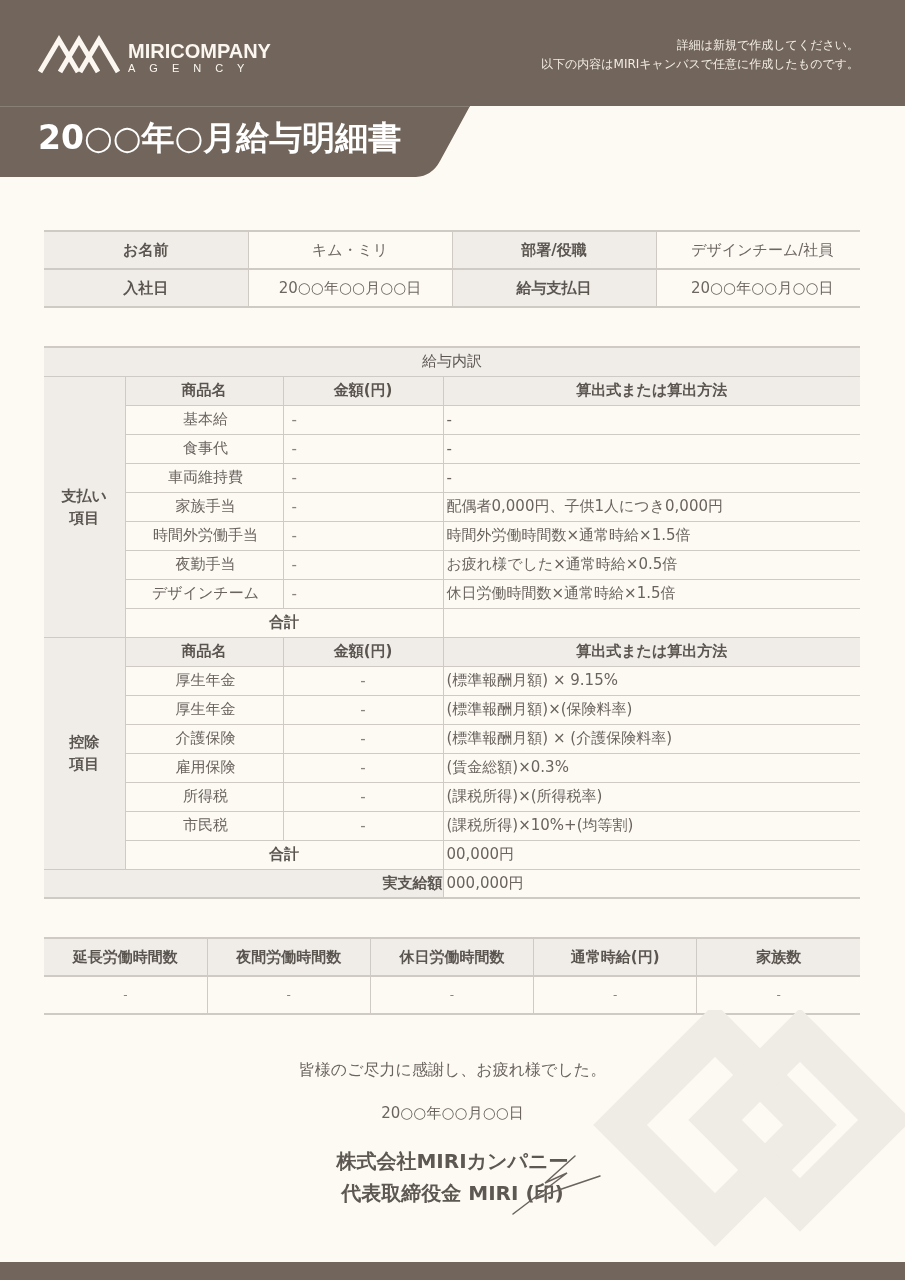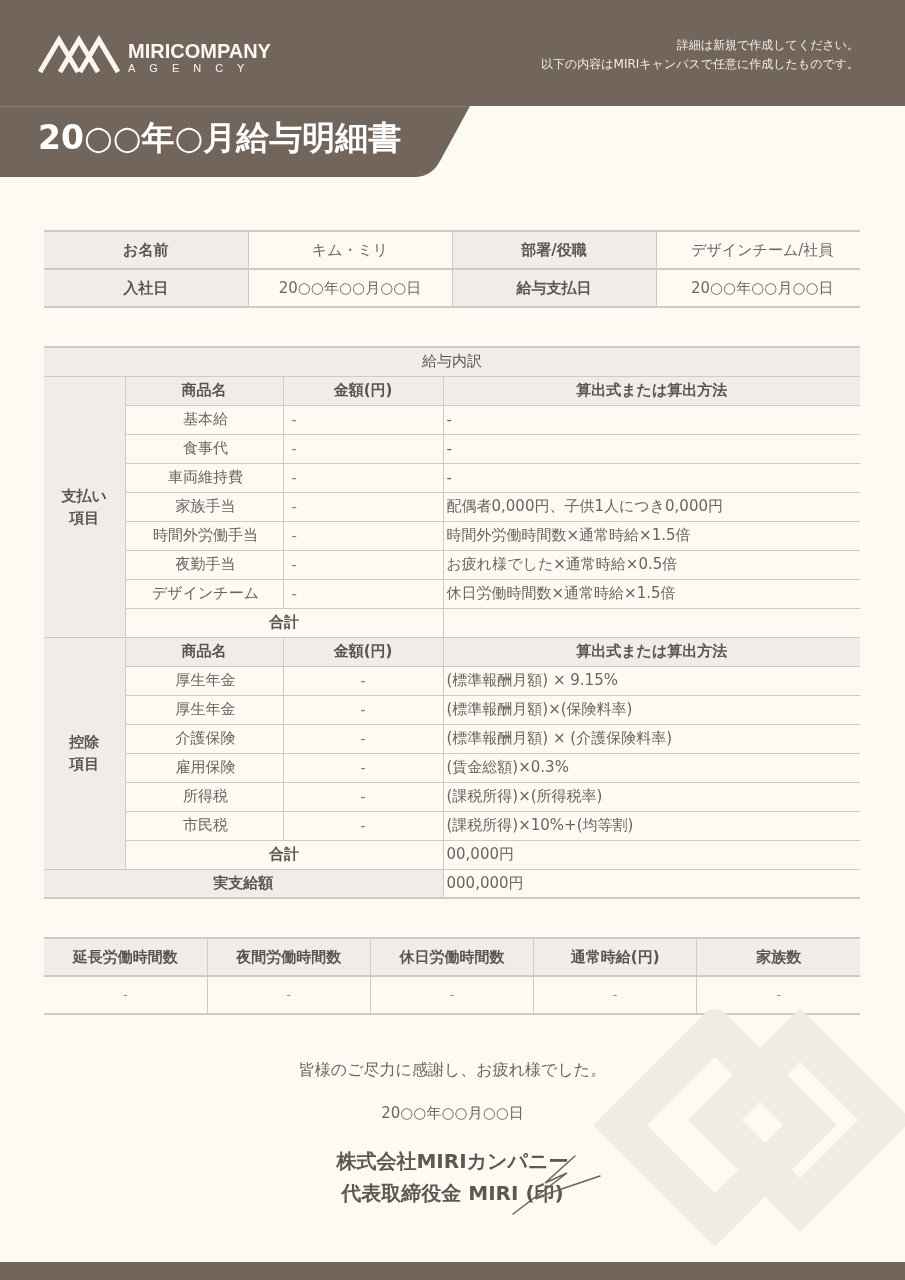--- a/index.html
+++ b/index.html
@@ -56,21 +56,21 @@
     border: 1px solid #cfcac4;
   }
   .breakdown td.cap { background: #f0ede8; text-align: center; font-weight: normal; color: #5b5550; border-left: none; border-right: none; border-top: 2px solid #cfcac4; }
   .breakdown td.sec { background: #f0ede8; text-align: center; font-weight: bold; color: #5b5550; border-left: none; line-height: 22px; }
   .breakdown td.hd { background: #f0ede8; text-align: center; font-weight: bold; color: #5b5550; }
   .breakdown td.nm { padding-left: 3px; text-align: center; }
   .breakdown td.amt { padding-left: 8px; text-align: left; color: #8a837e; }
   .breakdown td.amt-c { text-align: center; color: #8a837e; }
   .breakdown td.fm { padding-left: 3px; text-align: left; }
   .breakdown td.tot { text-align: center; font-weight: bold; color: #5b5550; }
-  .breakdown td.net { background: #f0ede8; text-align: center; font-weight: bold; color: #5b5550; border-left: none; border-bottom: 2px solid #cfcac4; }
+  .breakdown td.net { background: #f0ede8; text-align: right; font-weight: bold; color: #5b5550; border-left: none; border-bottom: 2px solid #cfcac4; }
   .breakdown td.netval { padding-left: 3px; border-right: none; border-bottom: 2px solid #cfcac4; }
   .breakdown td:last-child { border-right: none; }
 
   .hours { position: absolute; left: 44px; top: 937px; width: 816px; }
   .hours td {
     height: 38px; font-size: 15px; text-align: center;
     border-top: 2px solid #cfcac4; border-bottom: 2px solid #cfcac4;
     border-left: 1px solid #cfcac4; border-right: 1px solid #cfcac4;
   }
   .hours tr td:first-child { border-left: none; }

